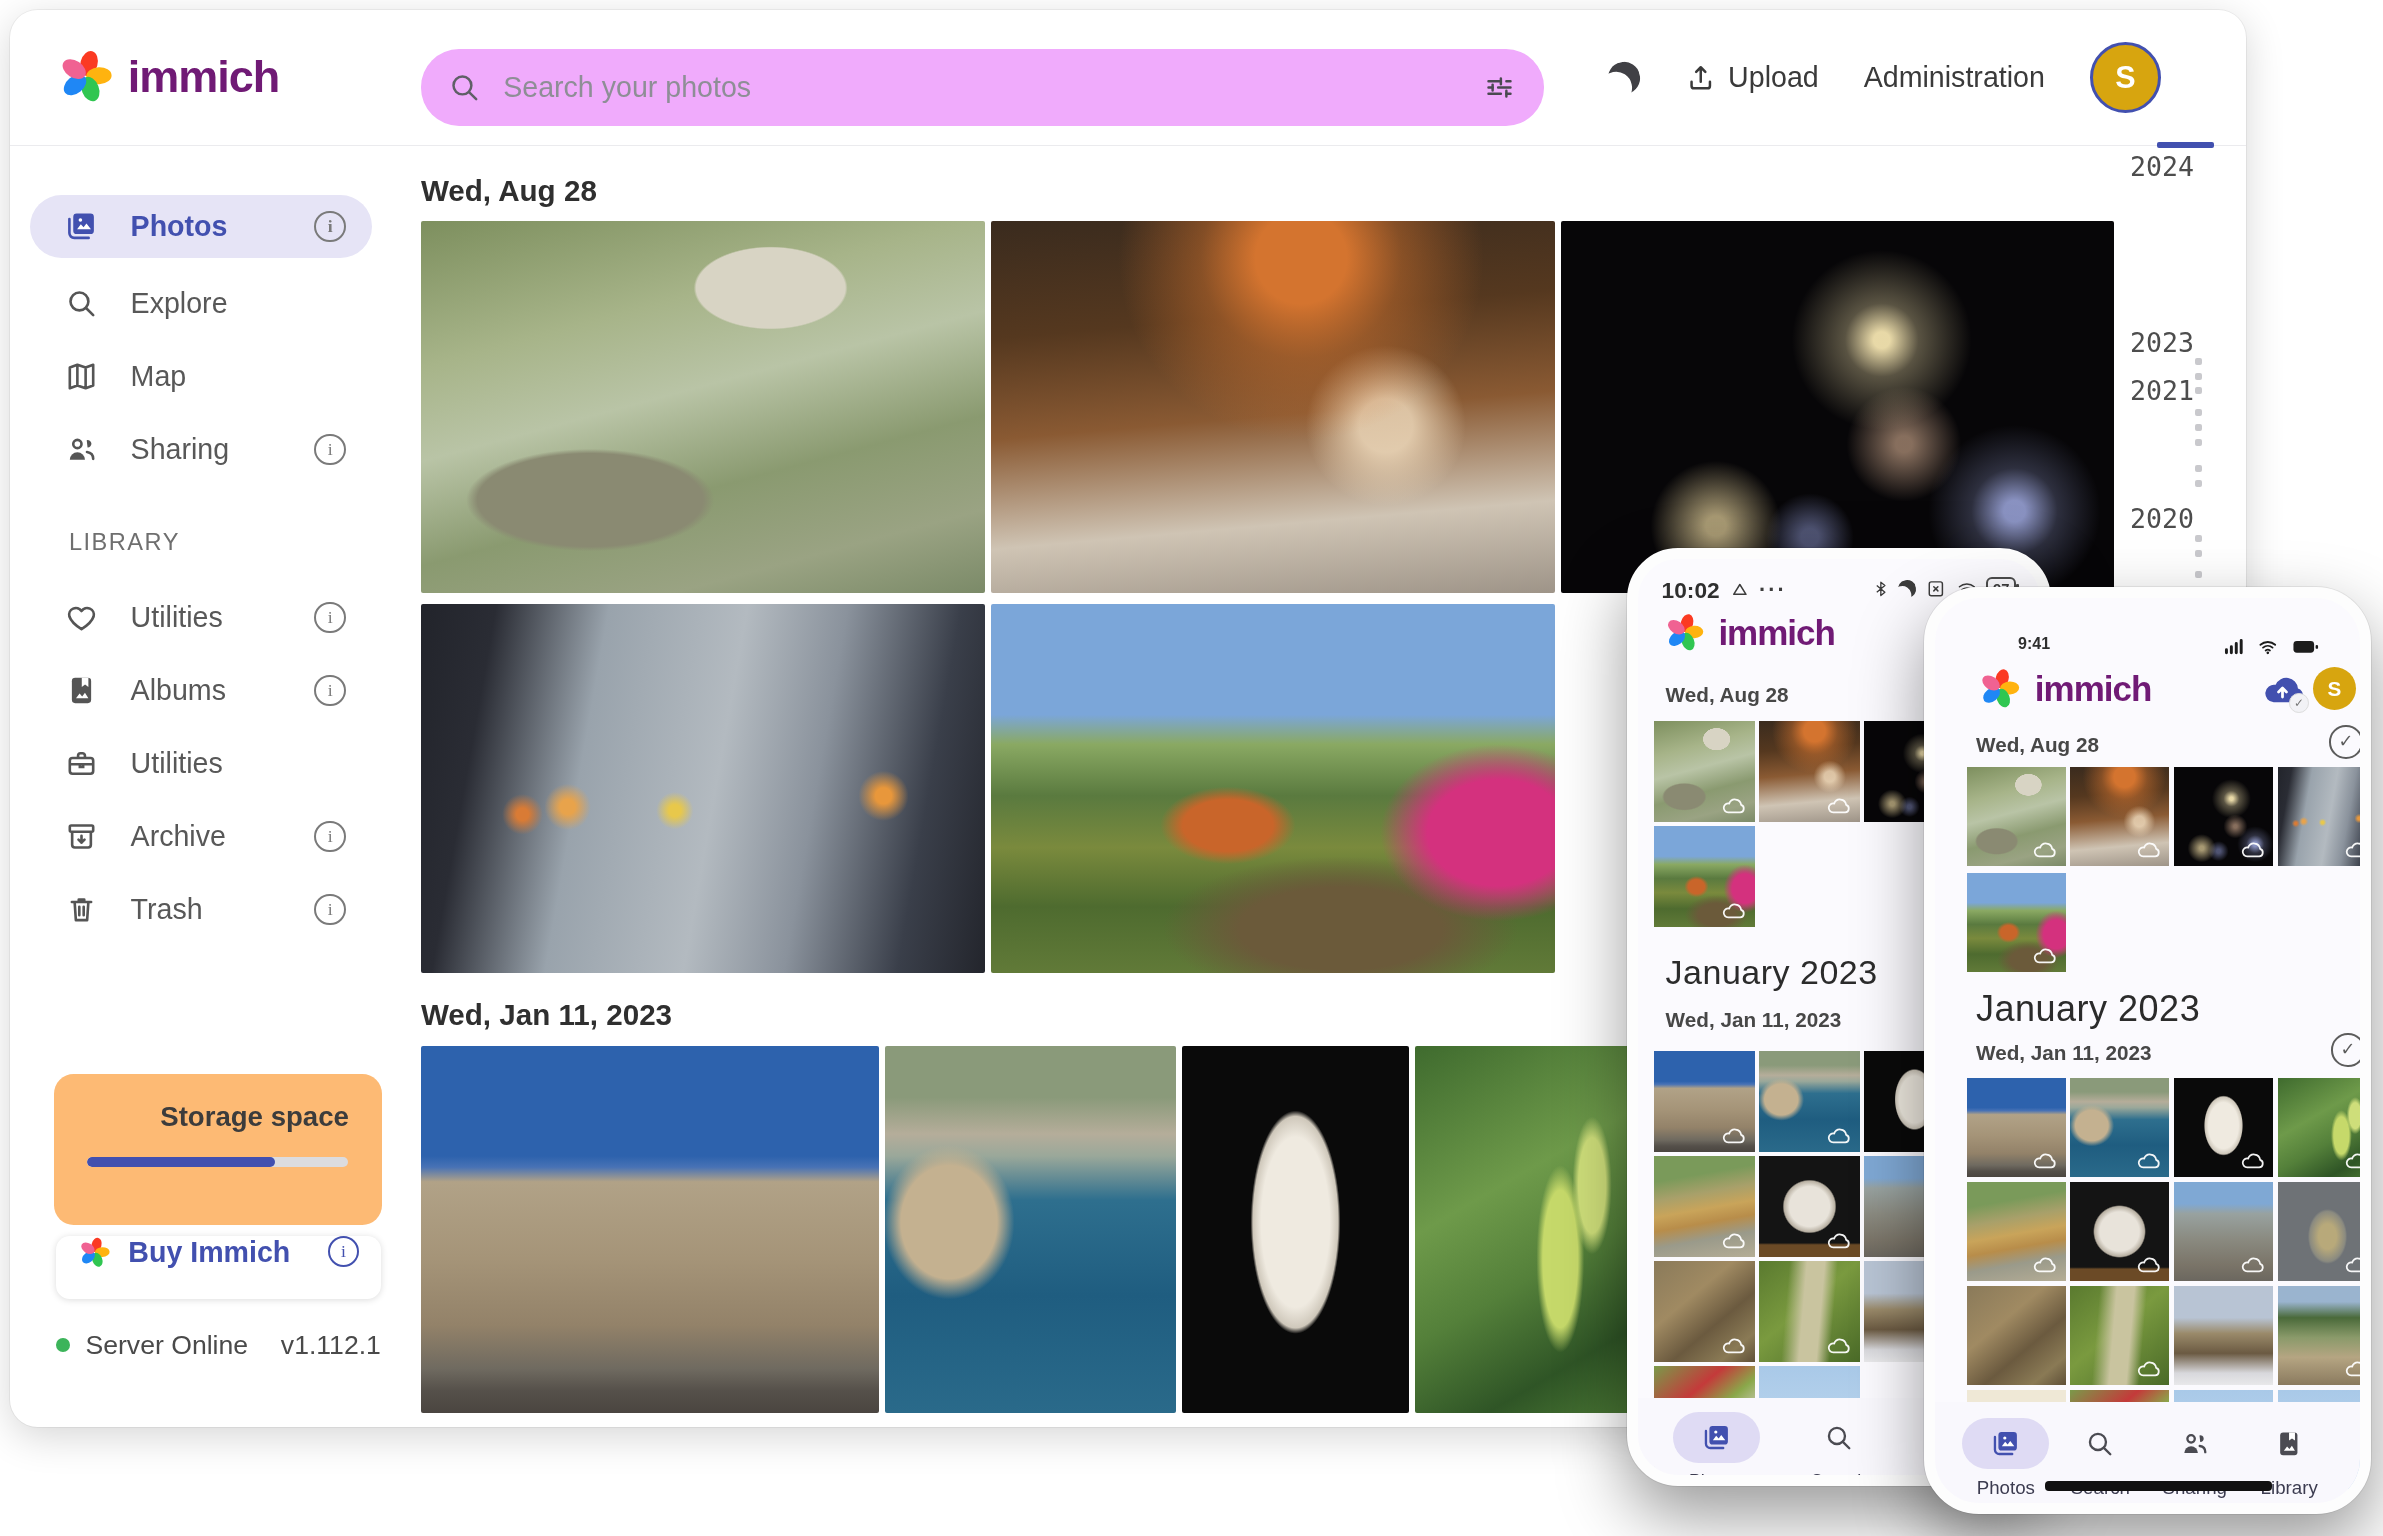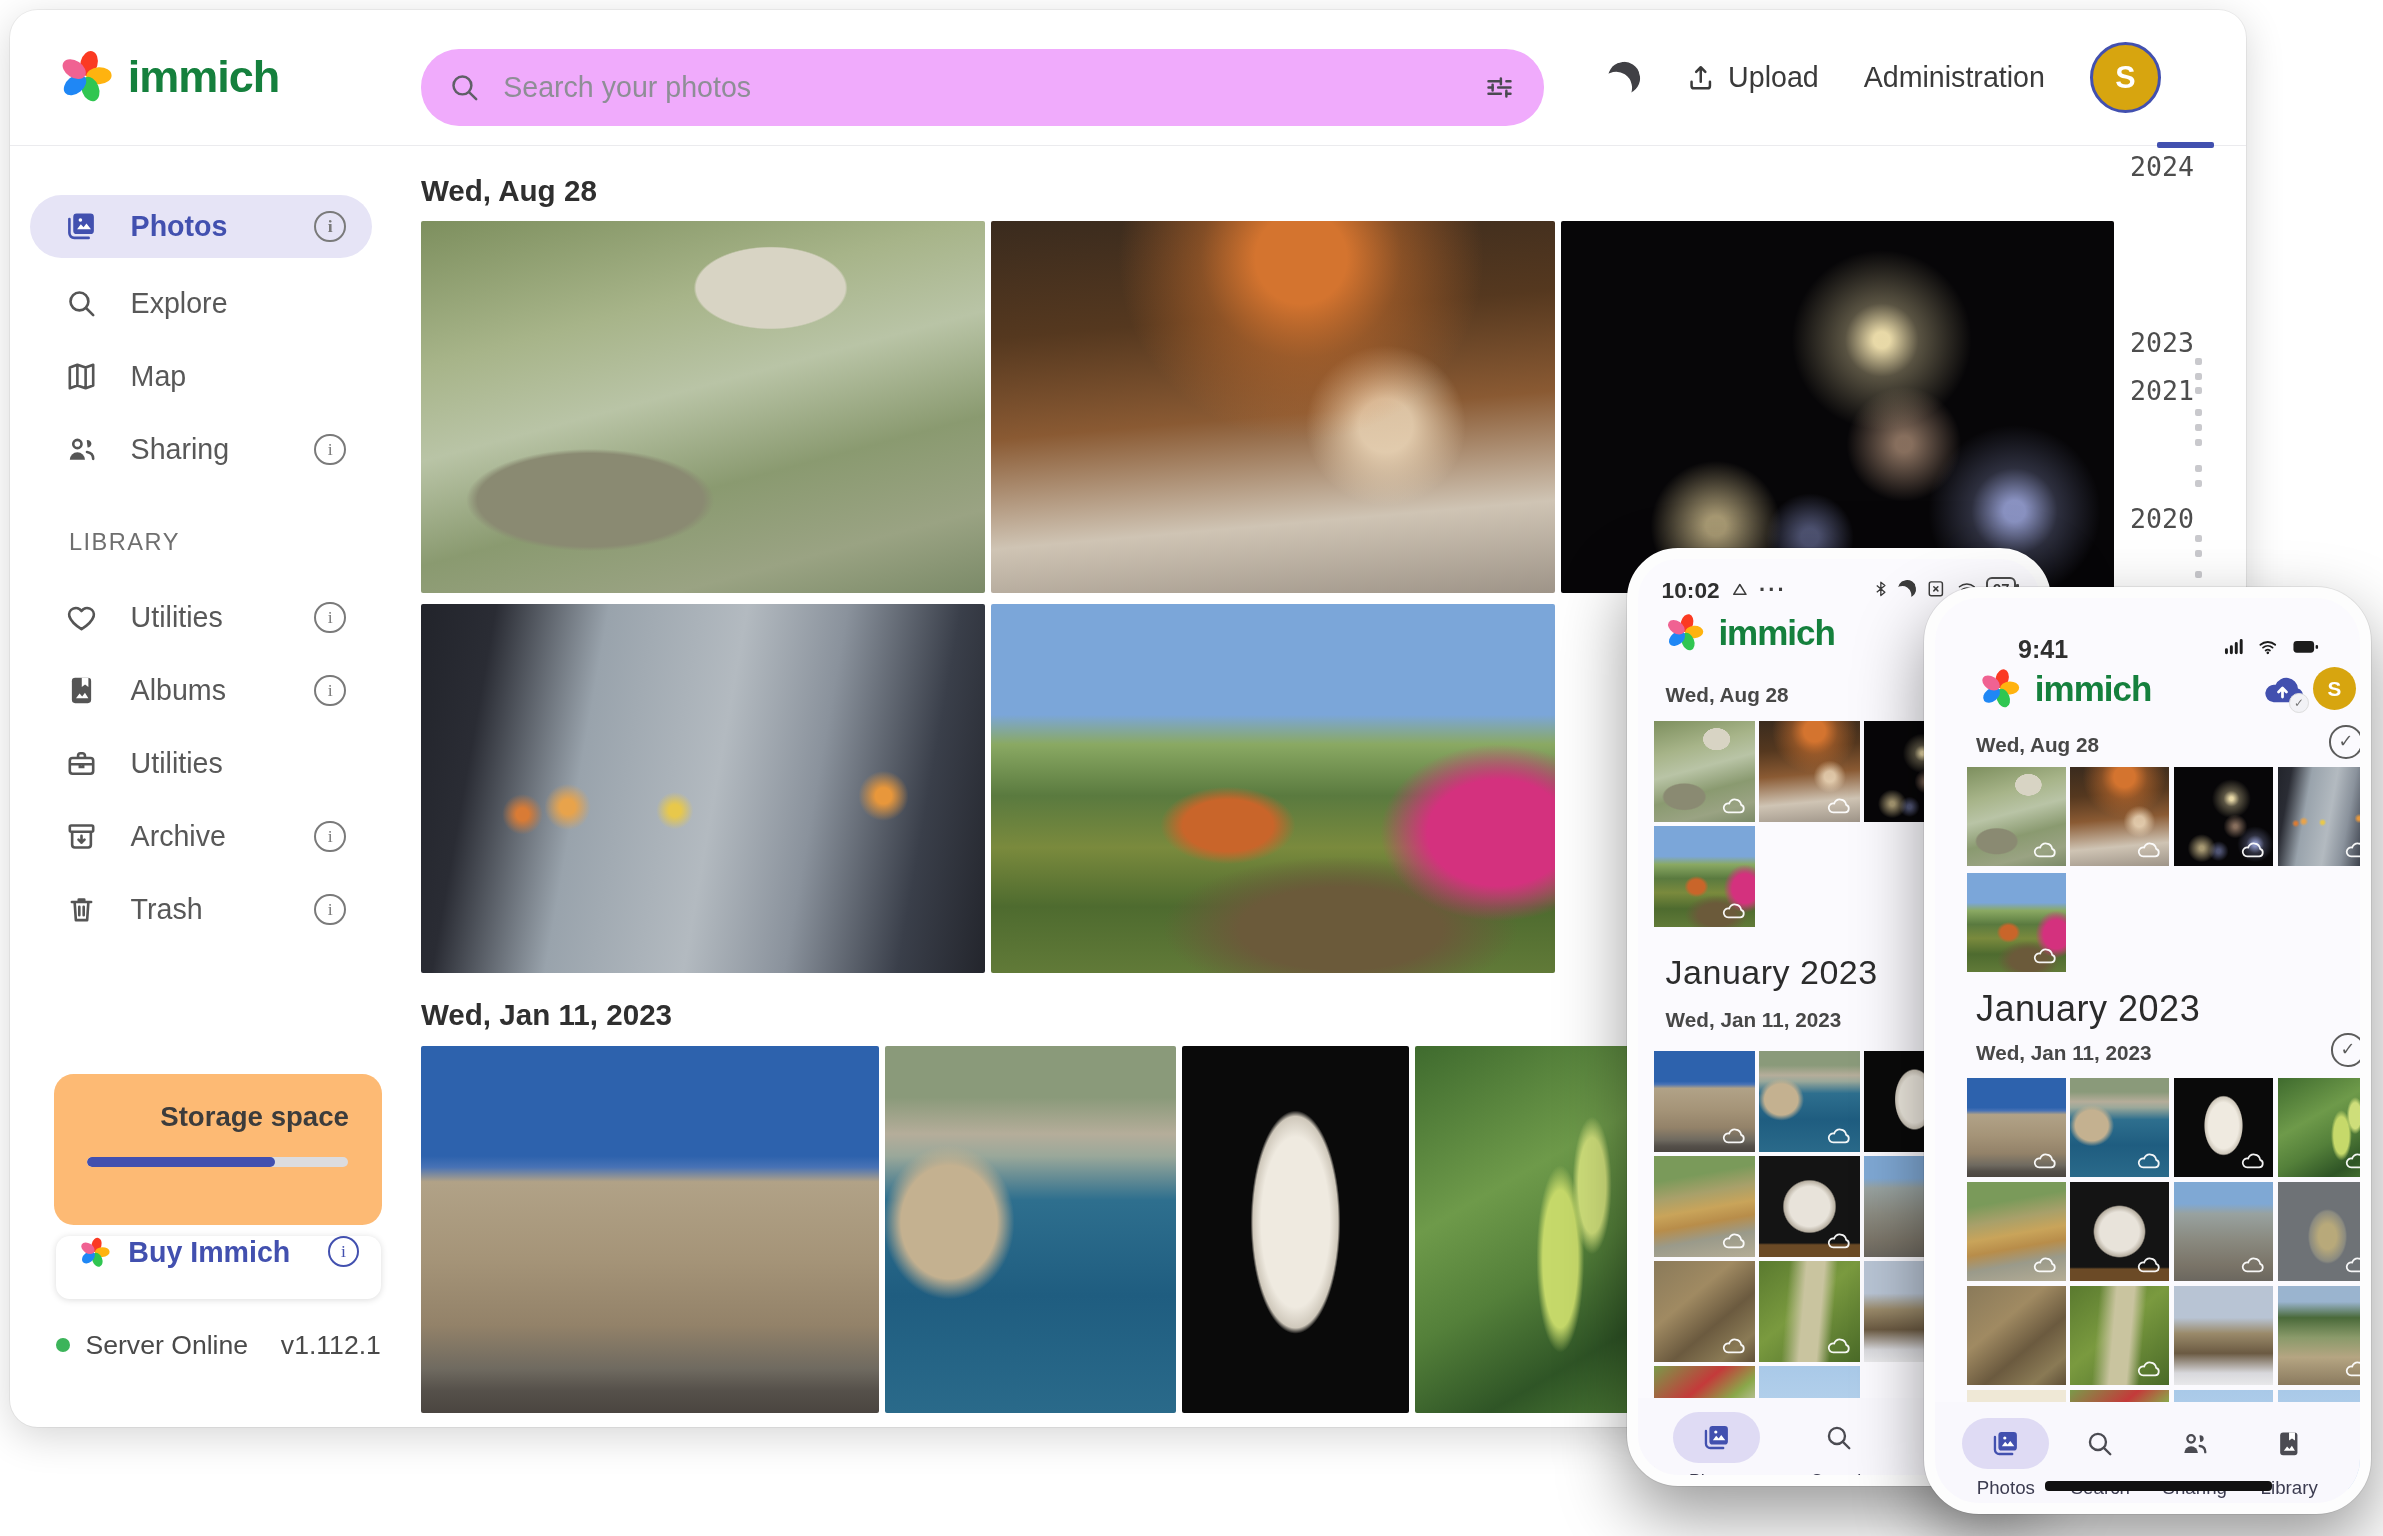--- a/index.html
+++ b/index.html
@@ -4,21 +4,21 @@
 <style>
   html,body{margin:0;padding:0;background:#fff;font-family:"Liberation Sans","DejaVu Sans",sans-serif;}
   #root{position:relative;width:2384px;height:1537px;background:#fff;overflow:hidden;}
   .abs{position:absolute;}
 
   
   #app-card{position:absolute;left:9.9px;top:9.9px;width:2236px;height:1417px;background:#fff;
     border-radius:27.6px;box-shadow:0 9.9px 39px rgba(0,0,0,.16),0 0 0 1px rgba(0,0,0,.05);z-index:1;}
   #app-header{position:absolute;left:0;top:0;width:100%;height:135px;border-bottom:1px solid #ebebee;}
   .brand{display:flex;align-items:center;gap:13.8px;}
-  .brand-text{color:#15803d;font-weight:bold;letter-spacing:-1px;}
+  .brand-text{color:#701a75;font-weight:bold;letter-spacing:-1px;}
   #logo-main .brand-text{font-size:45px;}
   .searchbar{position:absolute;left:411px;top:39px;width:1123px;height:77px;background:#f0abfc;border-radius:38px;
     display:flex;align-items:center;padding:0 27.6px;box-sizing:border-box;gap:19.7px;color:#6d6d75;}
   .searchbar input{flex:1;border:none;background:transparent;outline:none;font-size:28.6px;color:#3c3c3c;font-family:inherit;}
   .searchbar input::placeholder{color:#8e8e96;}
   .hdr-right{position:absolute;right:85px;top:0;height:135px;display:flex;align-items:center;gap:45px;color:#3d3d3d;}
   .hdr-link{display:flex;align-items:center;gap:11.8px;font-size:28.6px;color:#3a3a3a;cursor:pointer;}
   .moon{width:31.5px;height:31.5px;border-radius:50%;box-shadow:inset -9.9px 7.9px 0 0 #404045;transform:rotate(-12deg);}
   .avatar{width:65px;height:65px;border-radius:50%;background:#d7a50f;border:3px solid #4250af;
     display:flex;align-items:center;justify-content:center;color:#fff;font-size:30.5px;font-weight:bold;}
@@ -532,21 +532,21 @@
               <path d="M16 13.8c2.7.4 4.5 2.3 4.5 5" fill="none" stroke="currentColor" stroke-width="1.9" stroke-linecap="round"></path>
             </svg>
         </span>
         <span class="nav-label">Sharing</span>
       </div>
     </div>
     <div class="home-bar" style="left:99px;top:922px;width:197px;height:7.9px;background:#3c3c3c;"></div>
   </div>
 
   <div id="phone2" class="phone">
-    <div class="p-status" style="left:83px;top:37px;font-size:25px;">
+    <div class="p-status" style="left:83px;top:37px;font-size:16px;">
       <span>9:41</span>
     </div>
     <div class="p-status" style="right:39px;top:39px;gap:9.9px;">
       <svg width="23.6" height="19.7" viewBox="0 0 24 20">
         <path d="M3.5 16v-3M8.5 16v-6M13.5 16V6.5M18.5 16V3.5" stroke="#1c1c1c" stroke-width="3" stroke-linecap="round"></path>
       </svg>
       <svg width="23.6" height="19.7" viewBox="0 0 24 24">
         <path d="M3 9.5a13.5 13.5 0 0 1 18 0M6.2 13a9 9 0 0 1 11.6 0M9.4 16.4a4.5 4.5 0 0 1 5.2 0" fill="none" stroke="#1c1c1c" stroke-width="2.2" stroke-linecap="round"></path>
         <circle cx="12" cy="19.3" r="1.6" fill="#1c1c1c"></circle>
       </svg>

